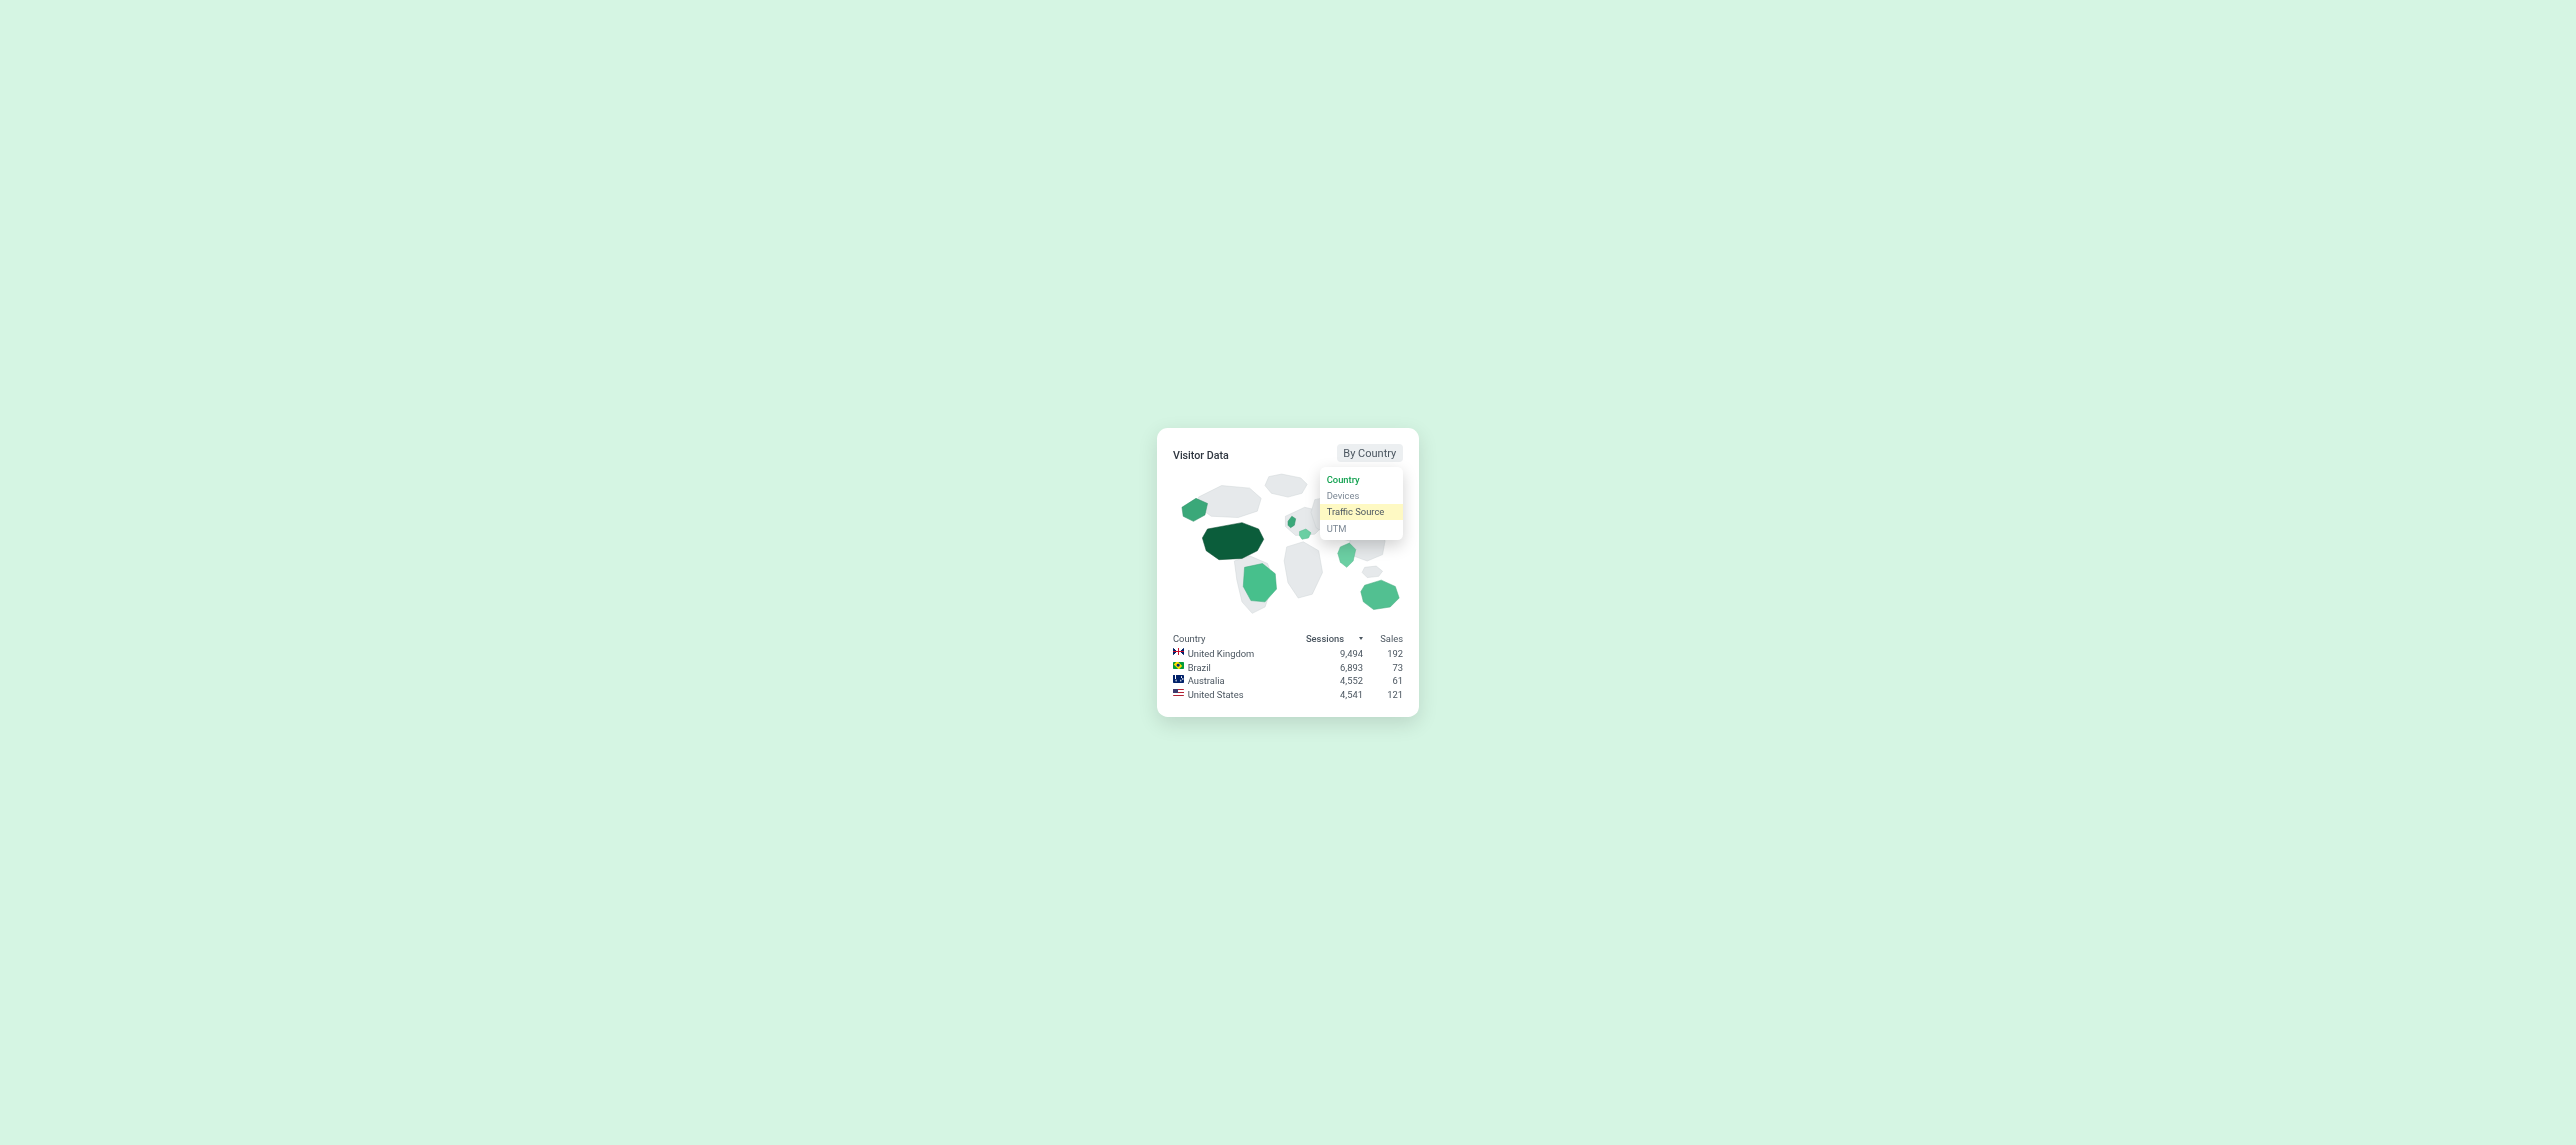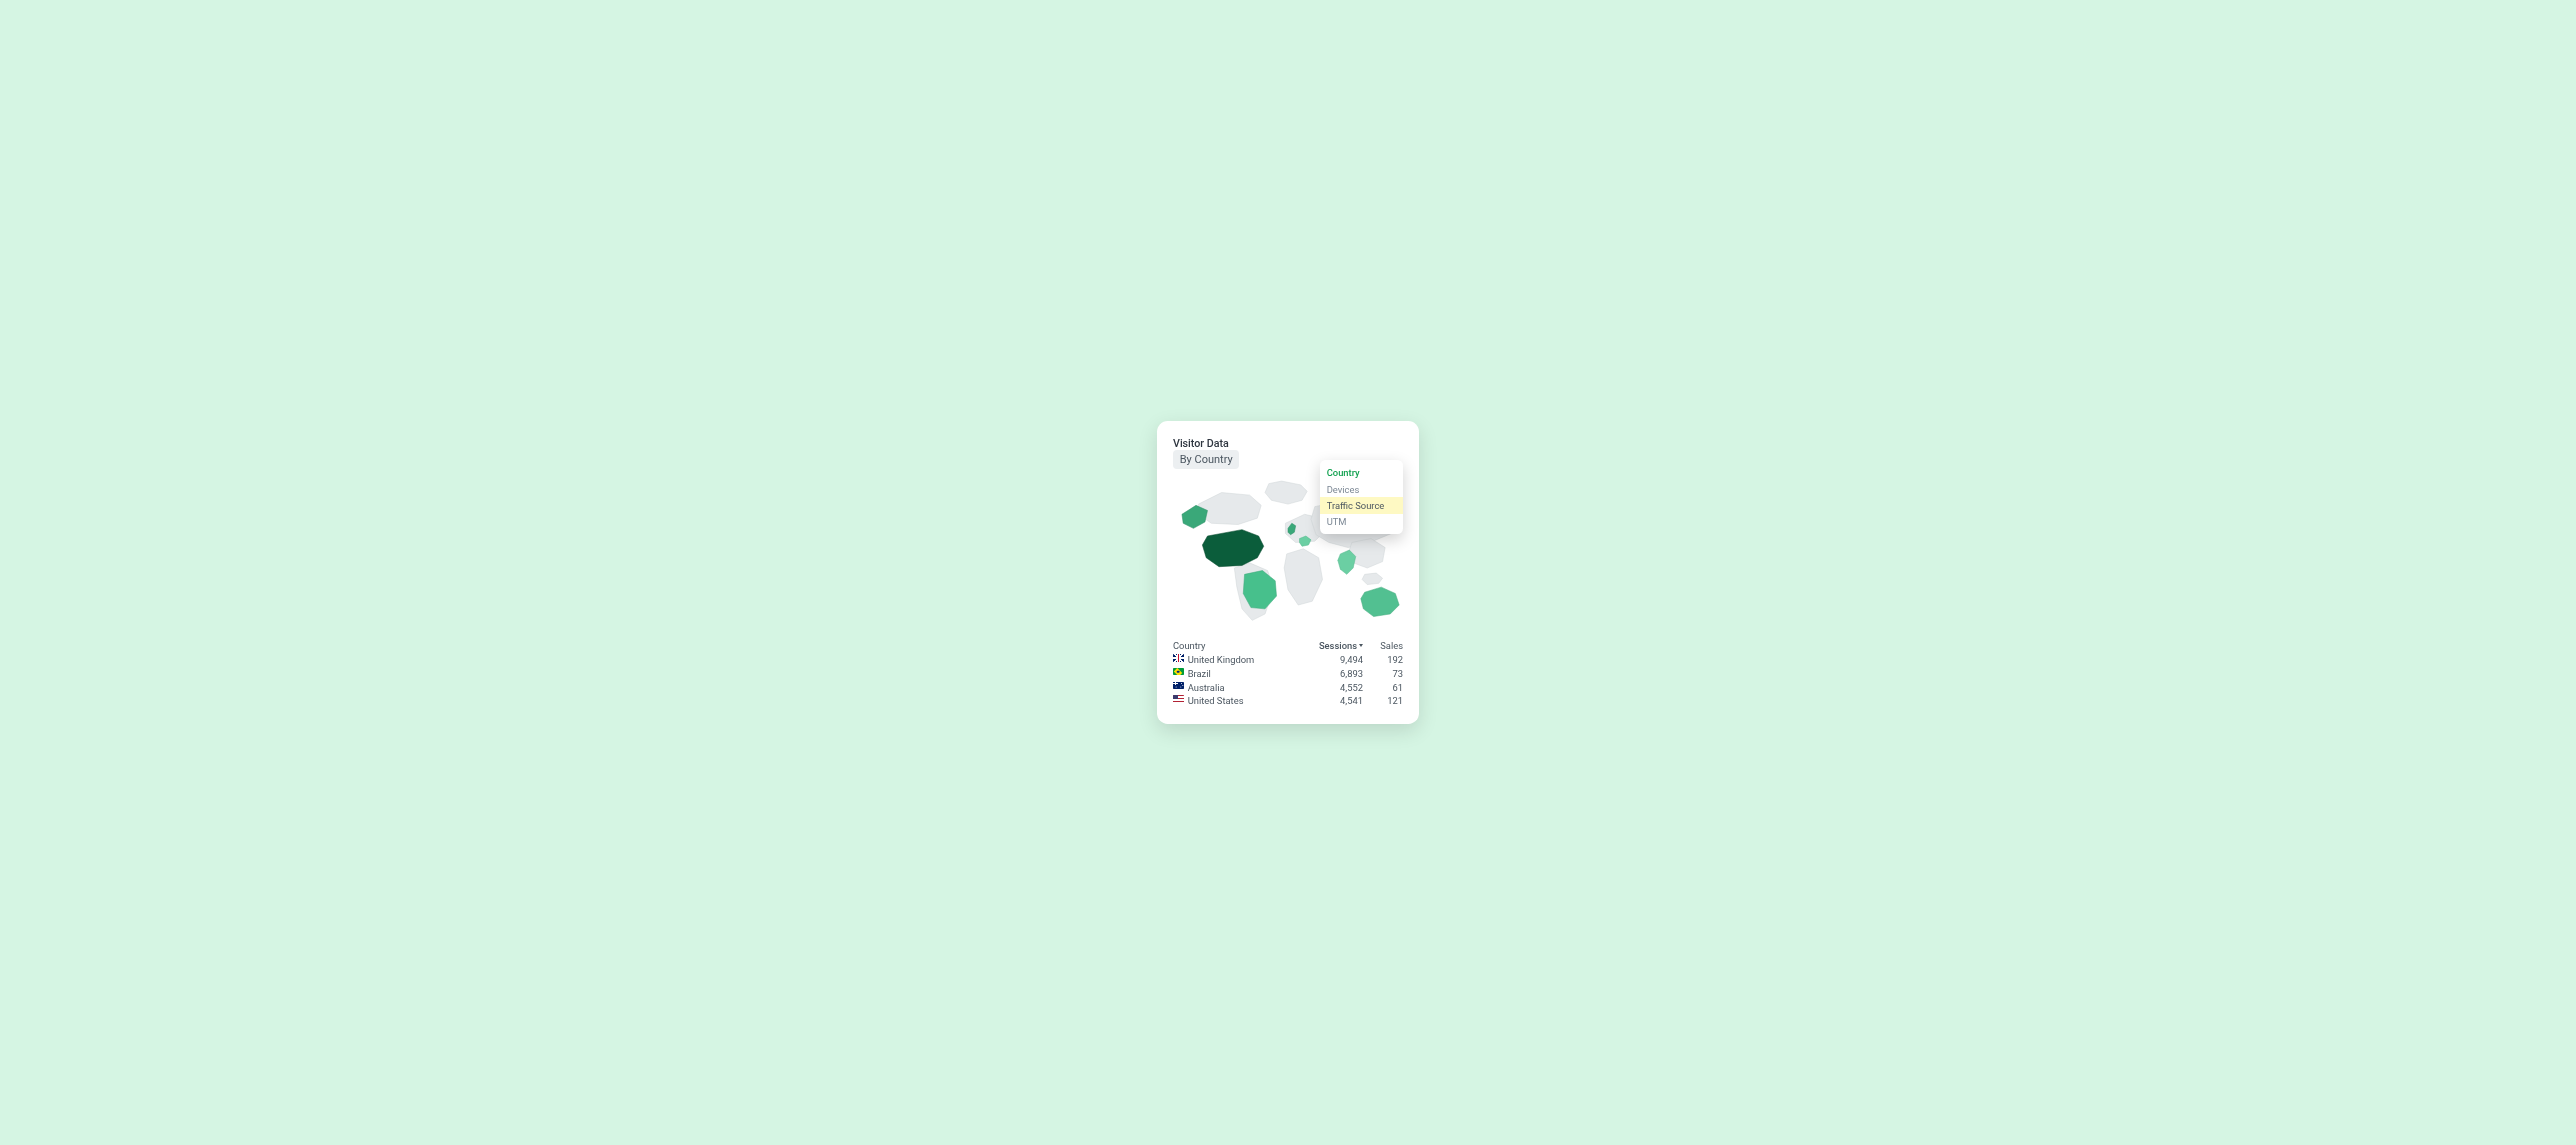--- a/index.html
+++ b/index.html
@@ -16,23 +16,22 @@
     width: 262px;
     background: #ffffff;
     border-radius: 10.7px;
     padding: 16px;
     box-shadow: 0 6.7px 20px rgba(0,0,0,0.12);
     position: relative;
   }
   .card-header {
     display: flex;
     justify-content: space-between;
-    align-items: flex-start;
+    align-items: flex-end;
     margin-bottom: 6px;
-    flex-direction: column;
   }
   .card-title {
     font-size: 10.7px;
     font-weight: 500;
     color: #2f3640;
   }
   .filter-pill {
     background: #eceff1;
     color: #4b5660;
     font-size: 11px;
@@ -73,21 +72,21 @@
 
   .table { width: 100%; font-size: 9.4px; color: #2f3640; }
   .table-head, .table-row {
     display: grid;
     grid-template-columns: 1fr 60px 40px;
     align-items: center;
     padding: 1.3px 0;
   }
   .table-head { color: #4b5660; margin-bottom: 1.3px; }
   .th-country { text-align: left; }
-  .th-sessions { text-align: right; font-weight: 500; display: flex; justify-content: flex-end; align-items: center; gap: 2px; cursor: pointer; }
+  .th-sessions { text-align: right; font-weight: 500; display: flex; justify-content: flex-end; align-items: center; gap: 15px; cursor: pointer; }
   .th-sales { text-align: right; }
   .sort-caret {
     width: 0; height: 0;
     border-left: 2.7px solid transparent;
     border-right: 2.7px solid transparent;
     border-top: 3.4px solid #4b5660;
   }
   .cell-country { display: flex; align-items: flex-start; gap: 4px; color: #4b5660; }
   .cell-sessions, .cell-sales { text-align: right; color: #4b5660; }
   .flag {

